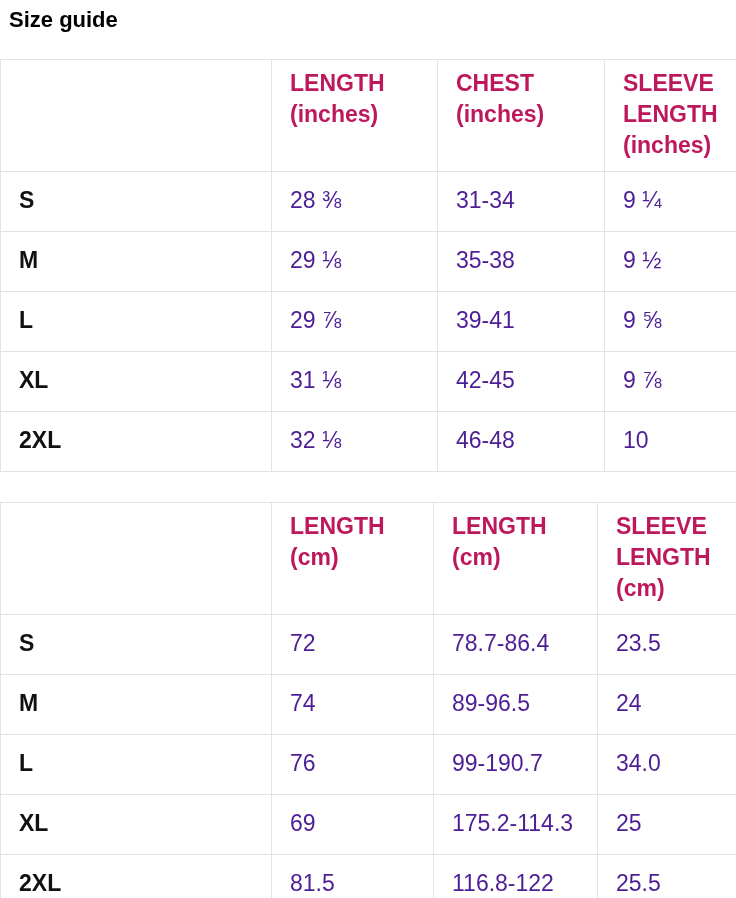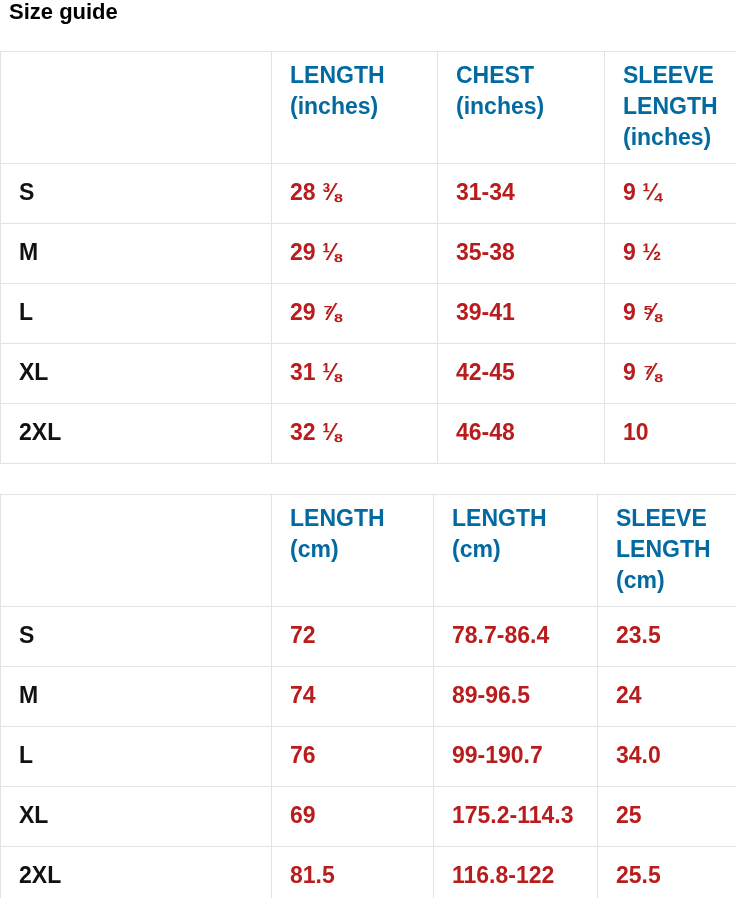--- a/index.html
+++ b/index.html
@@ -8,49 +8,49 @@
     background: #ffffff;
     width: 736px;
     font-family: "Liberation Sans", "DejaVu Sans", sans-serif;
     color: #202020;
   }
   .page-title {
     font-size: 22px;
     line-height: 22px;
     font-weight: bold;
     color: #000000;
-    margin: 0;
-    padding: 1px 0 0 9px;
+    margin: 8px;
+    padding: 1px 0 0 1px;
   }
   table.size-table {
     border-collapse: collapse;
     table-layout: fixed;
     width: 736px;
     background: #ffffff;
   }
   table.size-table-1 { margin-top: 28px; }
   table.size-table-2 { margin-top: 30px; }
   th, td {
     border: 1px solid #e3e3e3;
     text-align: left;
     vertical-align: top;
     overflow: hidden;
   }
   th {
     font-size: 23px;
     font-weight: bold;
-    color: #0369a1;
+    color: #be185d;
     padding: 8px 25px 10px 18px;
     line-height: 31px;
     white-space: pre-line;
   }
   td {
     font-size: 23px;
-    font-weight: bold;
-    color: #b91c1c;
+    font-weight: normal;
+    color: #4c1d95;
     padding: 13px 14px 15px 18px;
     line-height: 31px;
     white-space: nowrap;
   }
   td.size-cell {
     font-weight: bold;
     color: #111111;
   }
 </style>
 </head>

